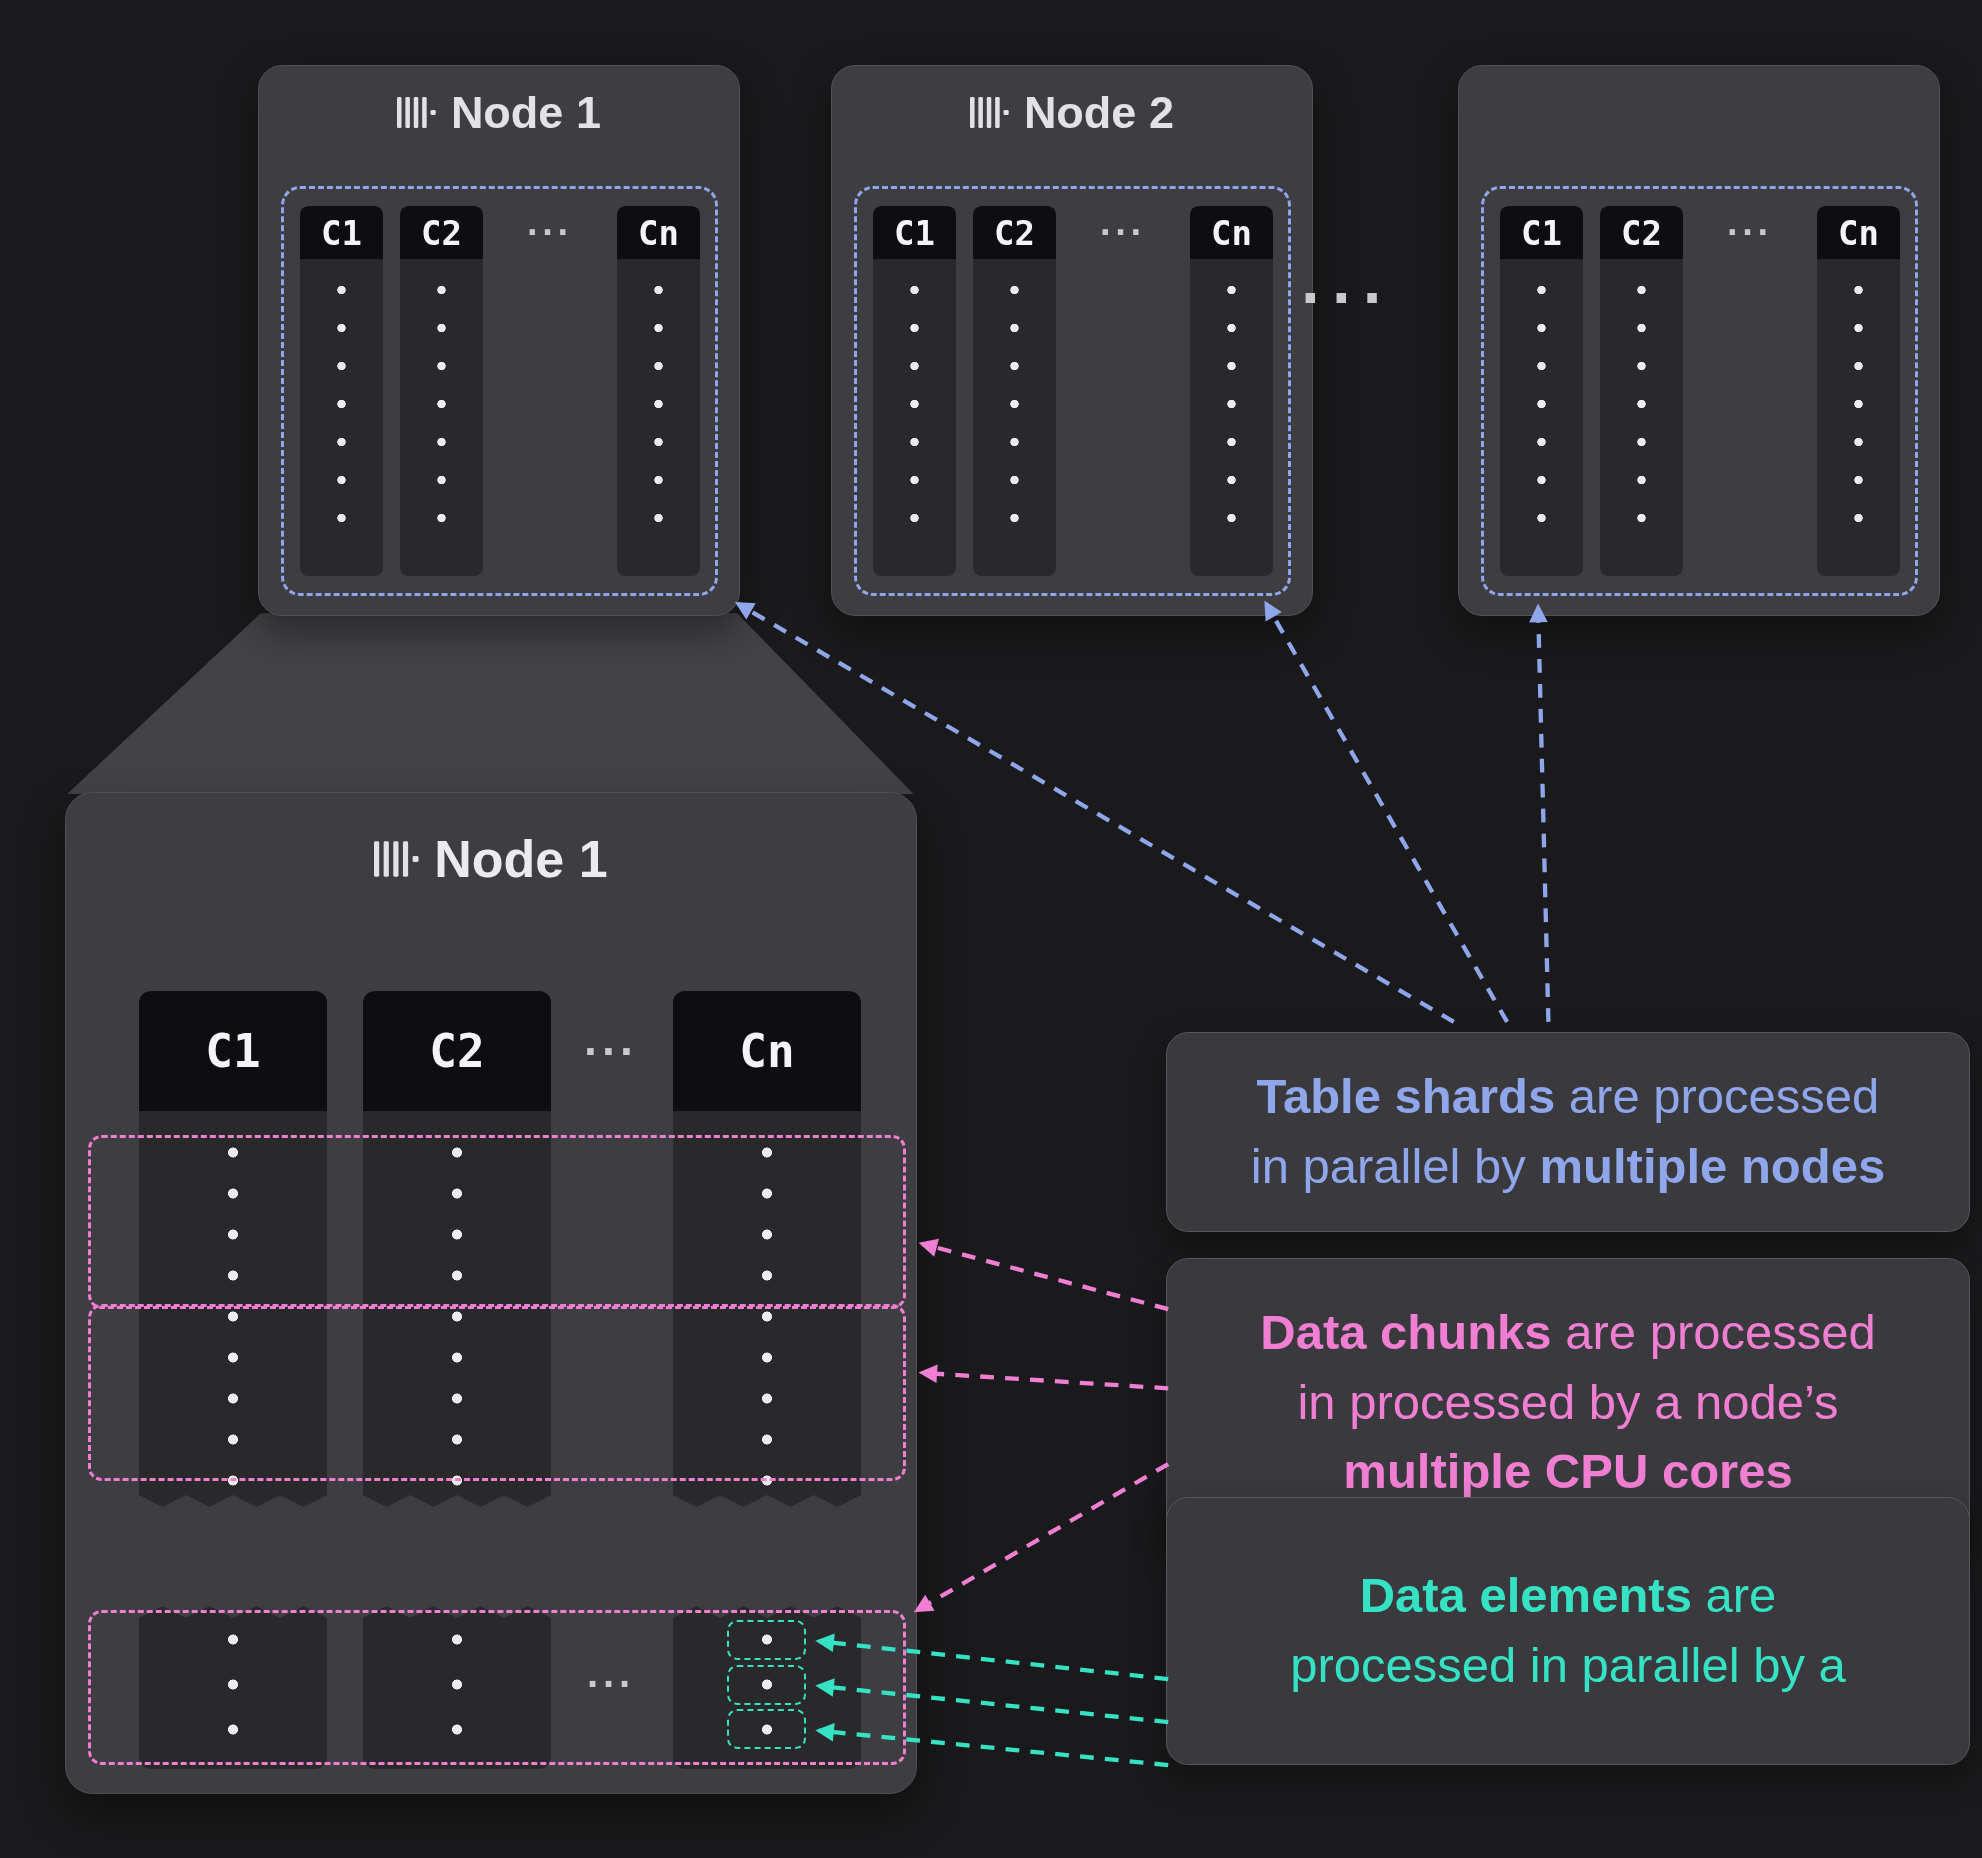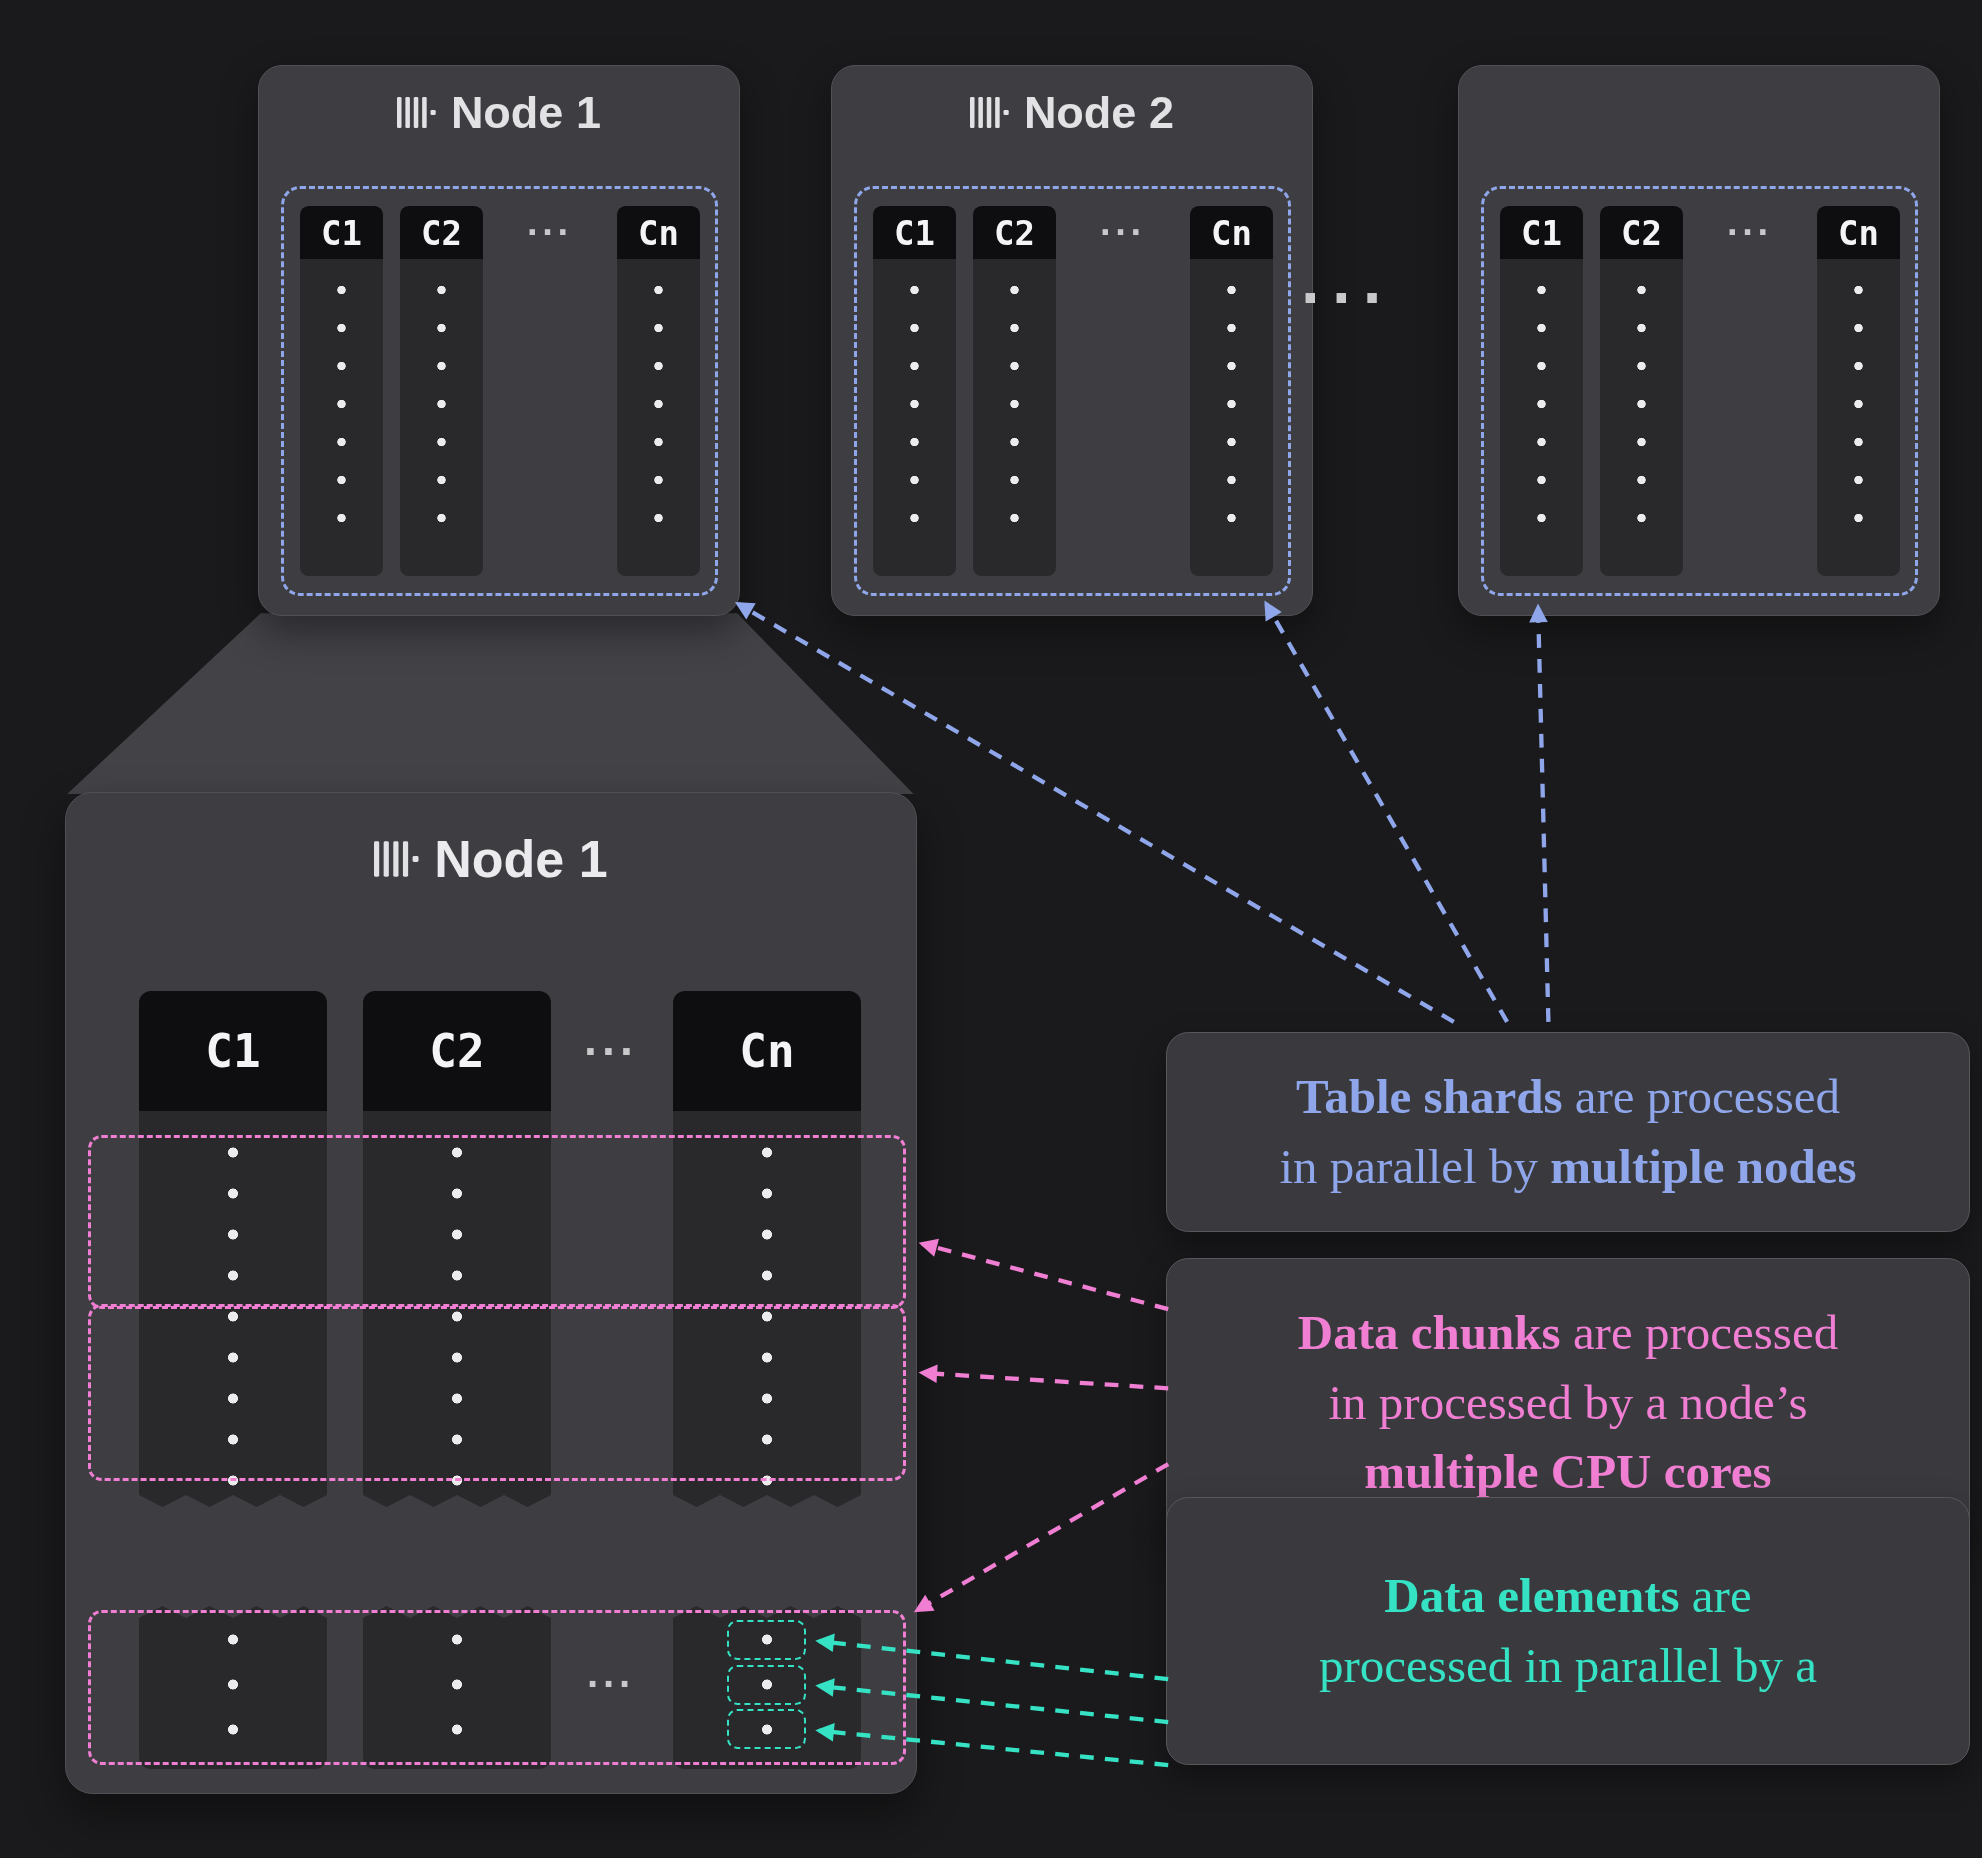--- a/index.html
+++ b/index.html
@@ -76,21 +76,21 @@
   .chunk{position:absolute;left:21.5px;width:818px;border:3.4px dashed var(--chunk);border-radius:13.8px;}
   .chunk1{top:342px;height:174px;} .chunk2{top:511px;height:177px;} .chunk3{top:817px;height:155px;}
 
   .elem-box{position:absolute;left:661px;width:79px;height:40px;border:2.6px dashed var(--element);border-radius:10.3px;}
   .e1{top:827px;} .e2{top:872px;} .e3{top:916px;}
 
   
   .note{position:absolute;left:1166px;width:804px;background:var(--box-bg);
     border:1.7px solid var(--box-border);border-radius:22.4px;display:flex;align-items:center;
     justify-content:center;text-align:center;padding:17px 34px;z-index:3;
-    box-shadow:0 13.8px 31px rgba(0,0,0,.35);font-family:Liberation Serif, serif;}
+    box-shadow:0 13.8px 31px rgba(0,0,0,.35);}
   .note p{margin:0;font-size:49px;line-height:1.42;font-weight:500;}
   .note .b{font-weight:800;}
   .note-shards{top:1032px;height:200px;color:var(--shard);}
   .note-chunks{top:1258px;height:289px;color:var(--chunk);}
   .note-elements{top:1497px;height:268px;color:var(--element);}
 
   
   .arrow{fill:none;stroke-width:5;stroke-dasharray:16 13;}
   .arrow.shard{stroke:var(--shard);}
   .arrow.chunk{stroke:var(--chunk);}

